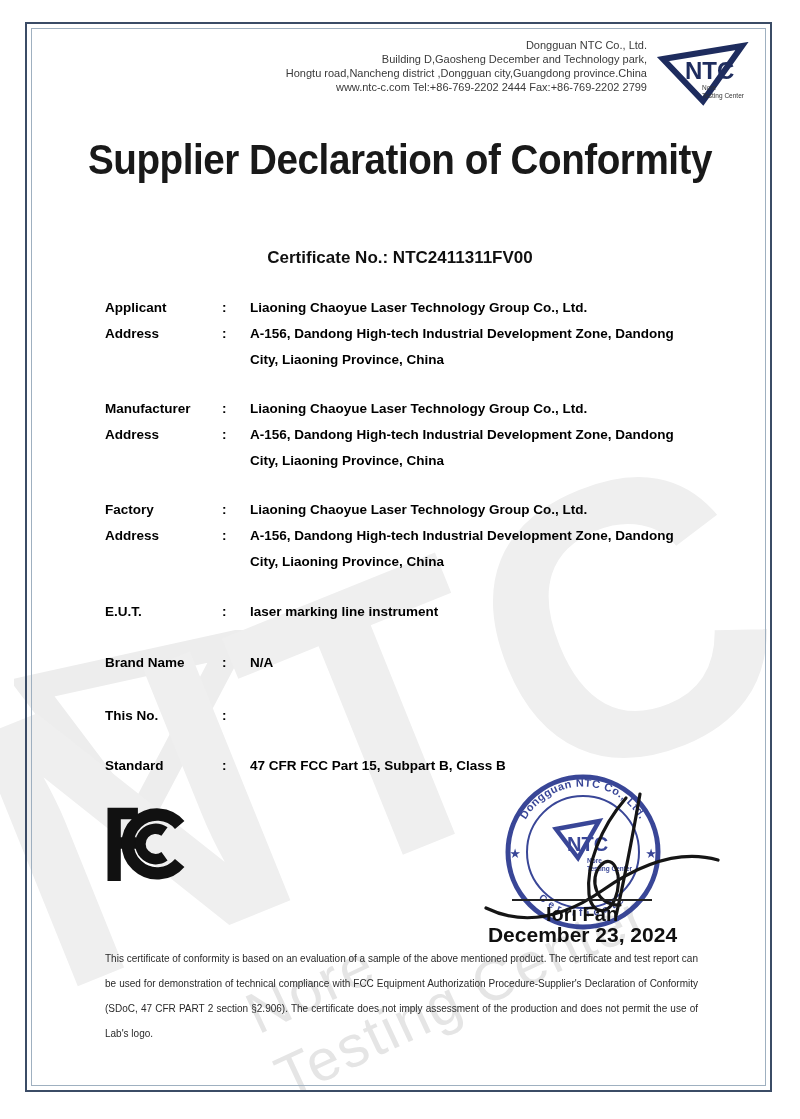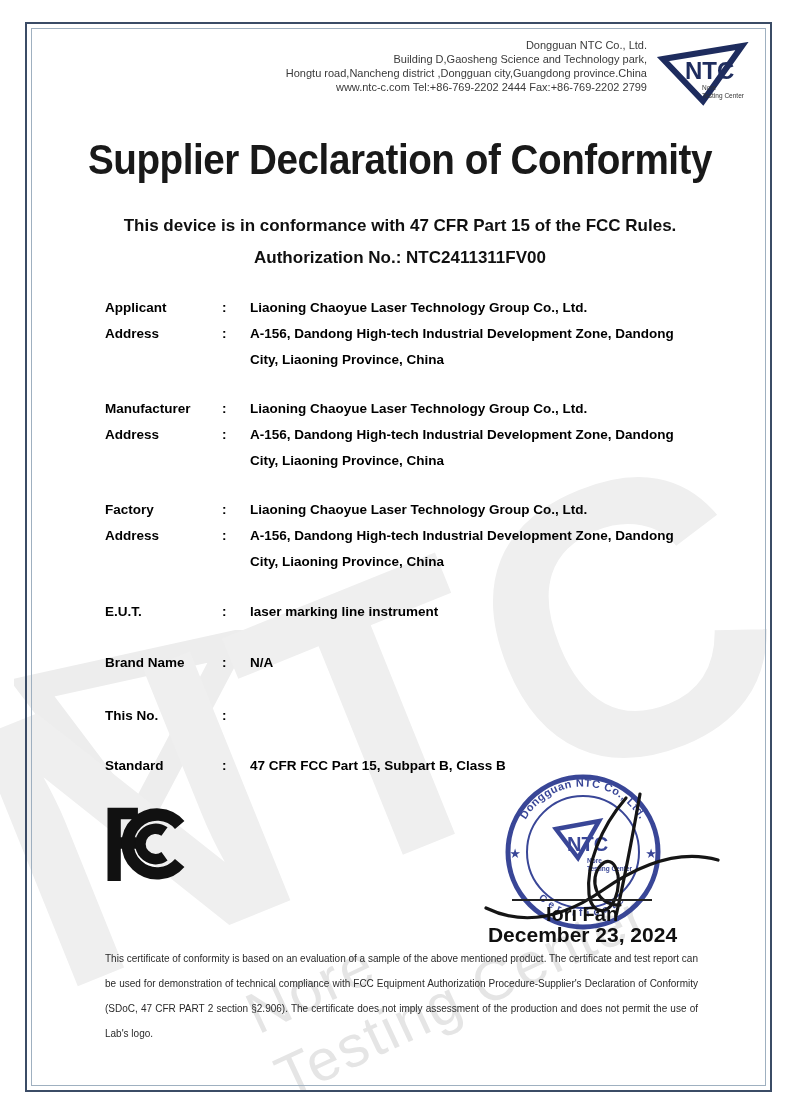--- a/index.html
+++ b/index.html
@@ -61,35 +61,34 @@
   <div class="wm wm-tag">
     <div>Nore</div>
     <div>Testing Center</div>
   </div>
 
   <div class="frame-outer"></div>
   <div class="frame-inner"></div>
 
   <div class="hdr-address">
     <div>Dongguan NTC Co., Ltd.</div>
-    <div>Building D,Gaosheng Science and Technology park,</div>
+    <div>Building D,Gaosheng December and Technology park,</div>
     <div>Hongtu road,Nancheng district ,Dongguan city,Guangdong province.China</div>
     <div>www.ntc-c.com  Tel:+86-769-2202 2444  Fax:+86-769-2202 2799</div>
   </div>
 
   <svg class="hdr-logo" width="96" height="66" viewBox="0 0 96 66">
     <path d="M 7 17 L 86 4 L 47 59 Z" fill="none" stroke="#1e2c5e" stroke-width="6" stroke-linejoin="miter"></path>
     <text x="29" y="37" font-size="24" font-weight="bold" fill="#1e2c5e" font-family="Liberation Sans, sans-serif">NTC</text>
     <text x="46" y="48" font-size="6.5" fill="#333" font-family="Liberation Sans, sans-serif">Nore</text>
     <text x="46" y="56" font-size="6.5" fill="#333" font-family="Liberation Sans, sans-serif">Testing Center</text>
   </svg>
 
   <div class="title">Supplier Declaration of Conformity</div>
-  <div class="statement">This device is in conformance with 47 CFR Part 15 of the FCC Rules.</div>
-  <div class="registration">Authorization No.: NTC2411311FV00</div>
+  <div class="registration">Certificate No.: NTC2411311FV00</div>
 
   <div class="frow r0">
     <span class="lbl">Applicant</span>
     <span class="col">:</span>
     <span class="val">Liaoning Chaoyue Laser Technology Group Co., Ltd.</span>
   </div>
   <div class="frow r1">
     <span class="lbl">Address</span>
     <span class="col">:</span>
     <span class="val">A-156, Dandong High-tech Industrial Development Zone, Dandong City, Liaoning Province, China</span>

